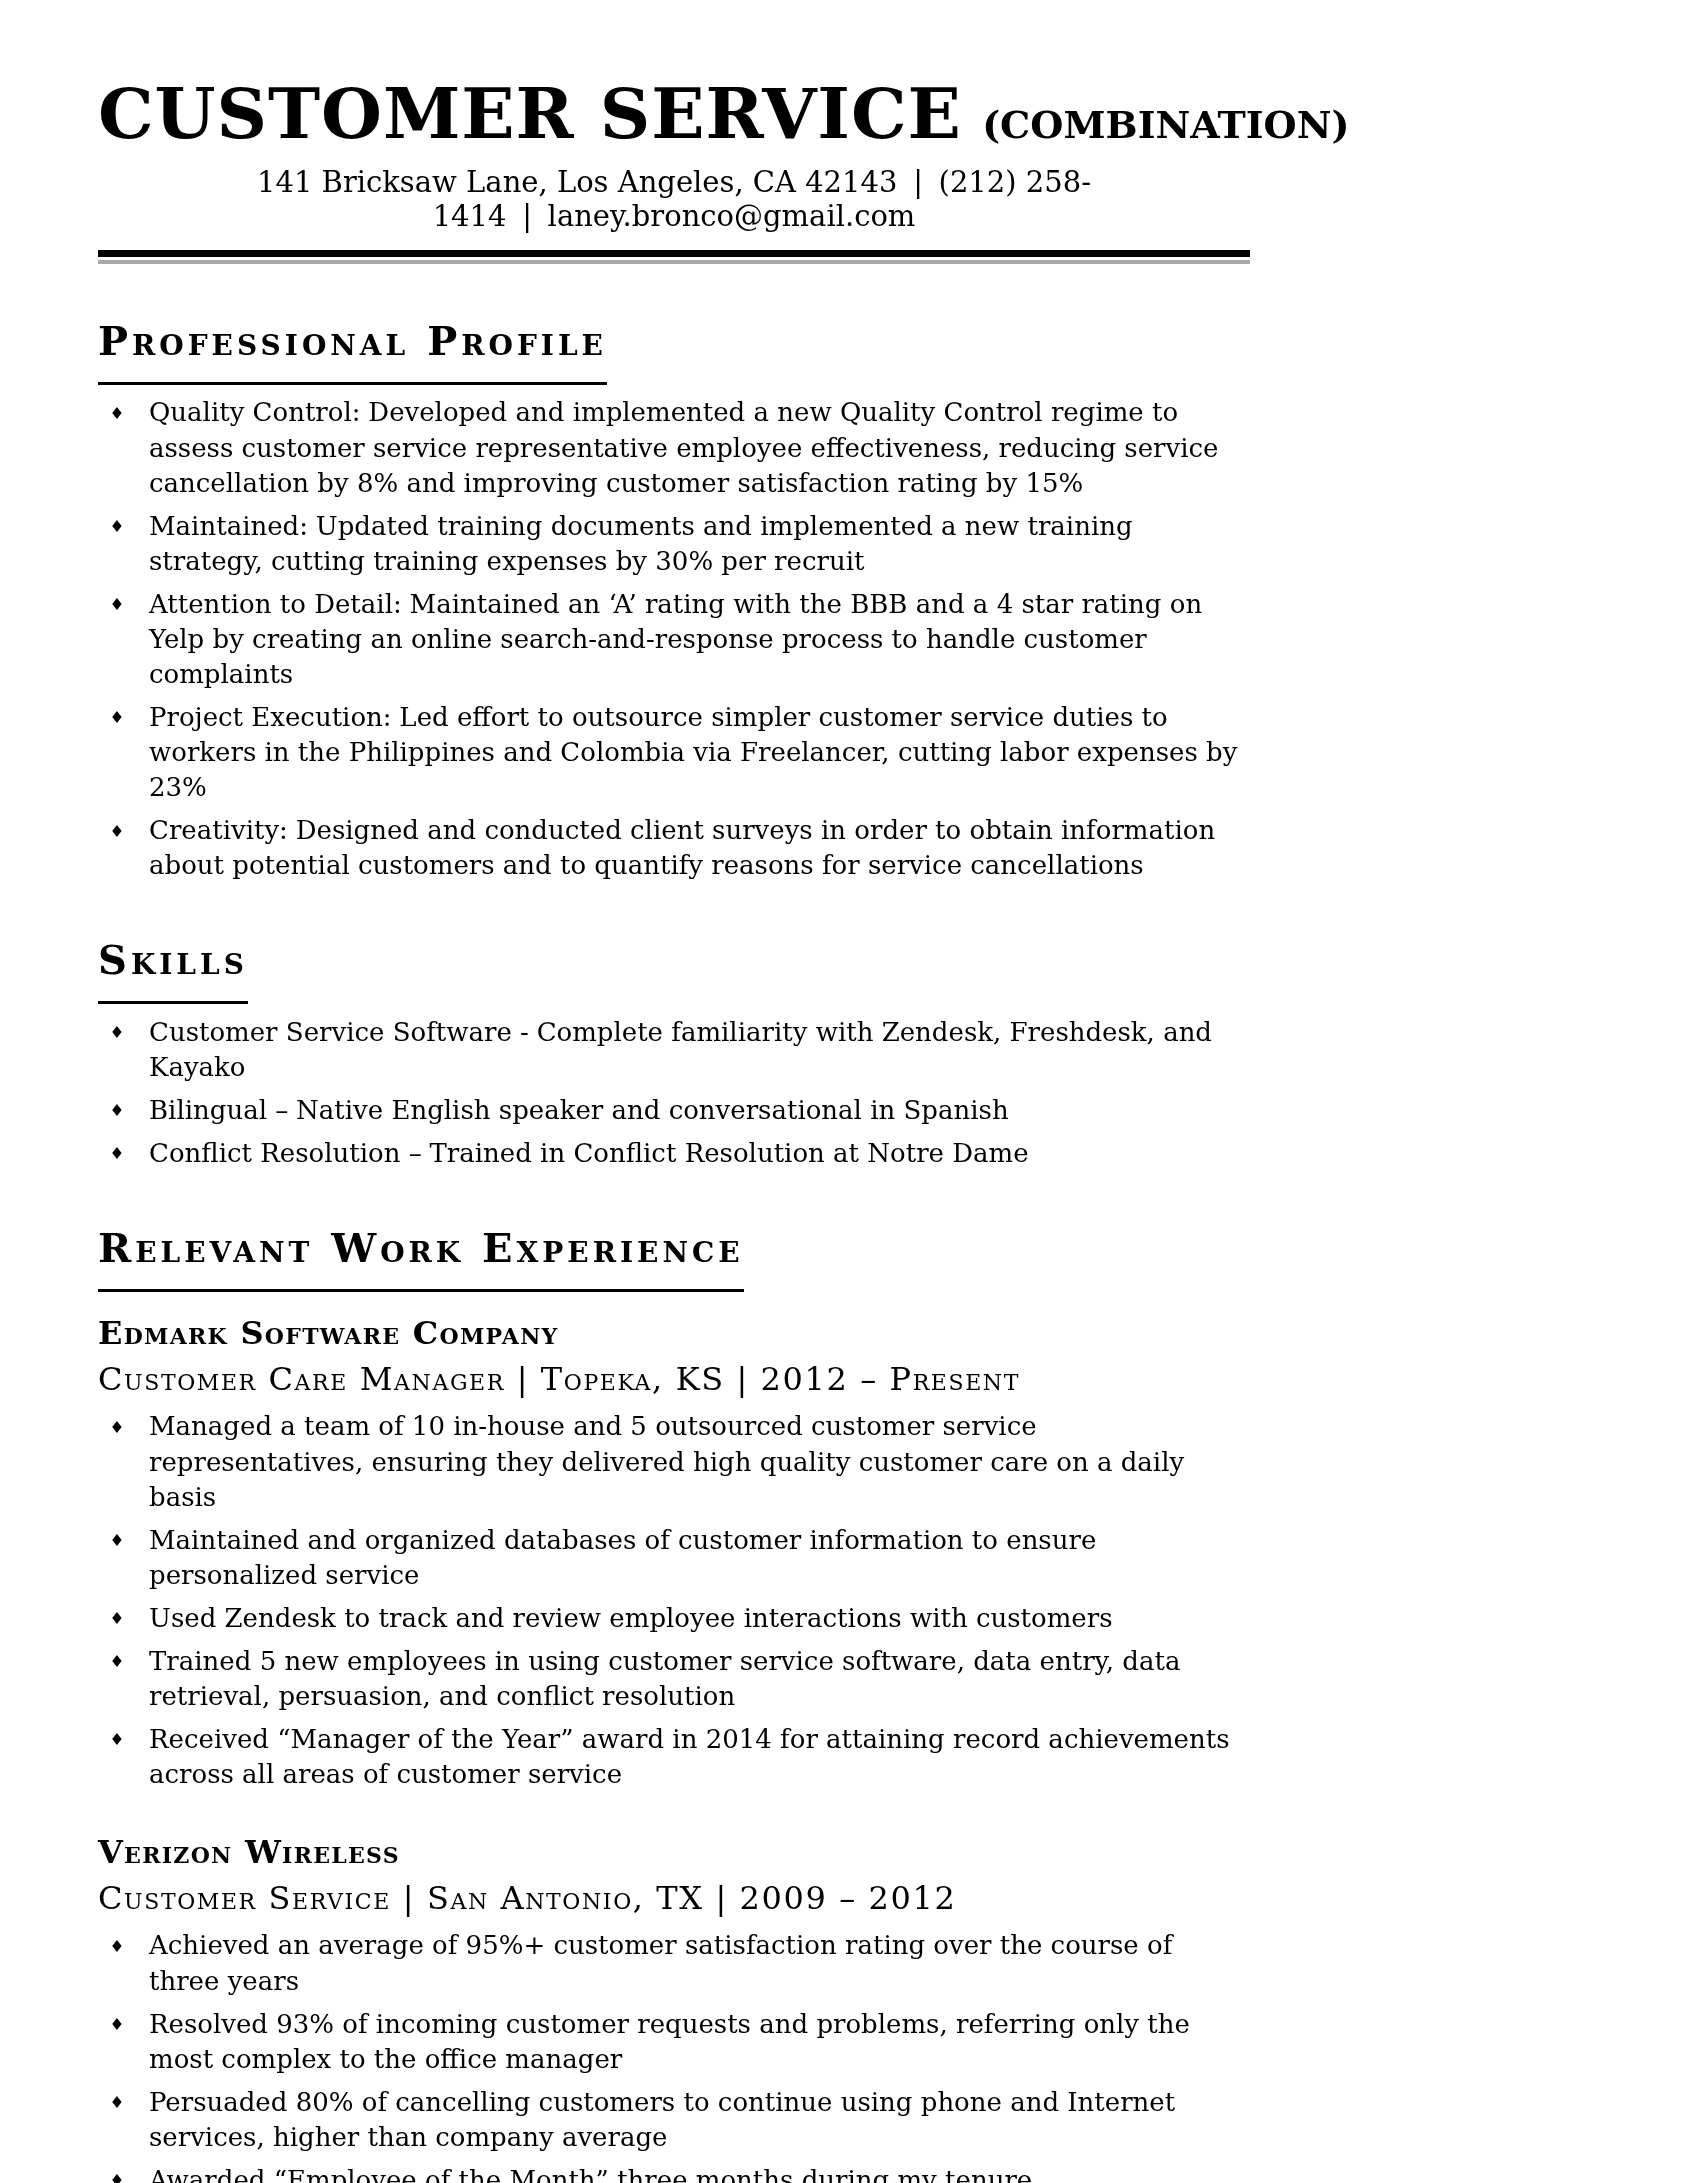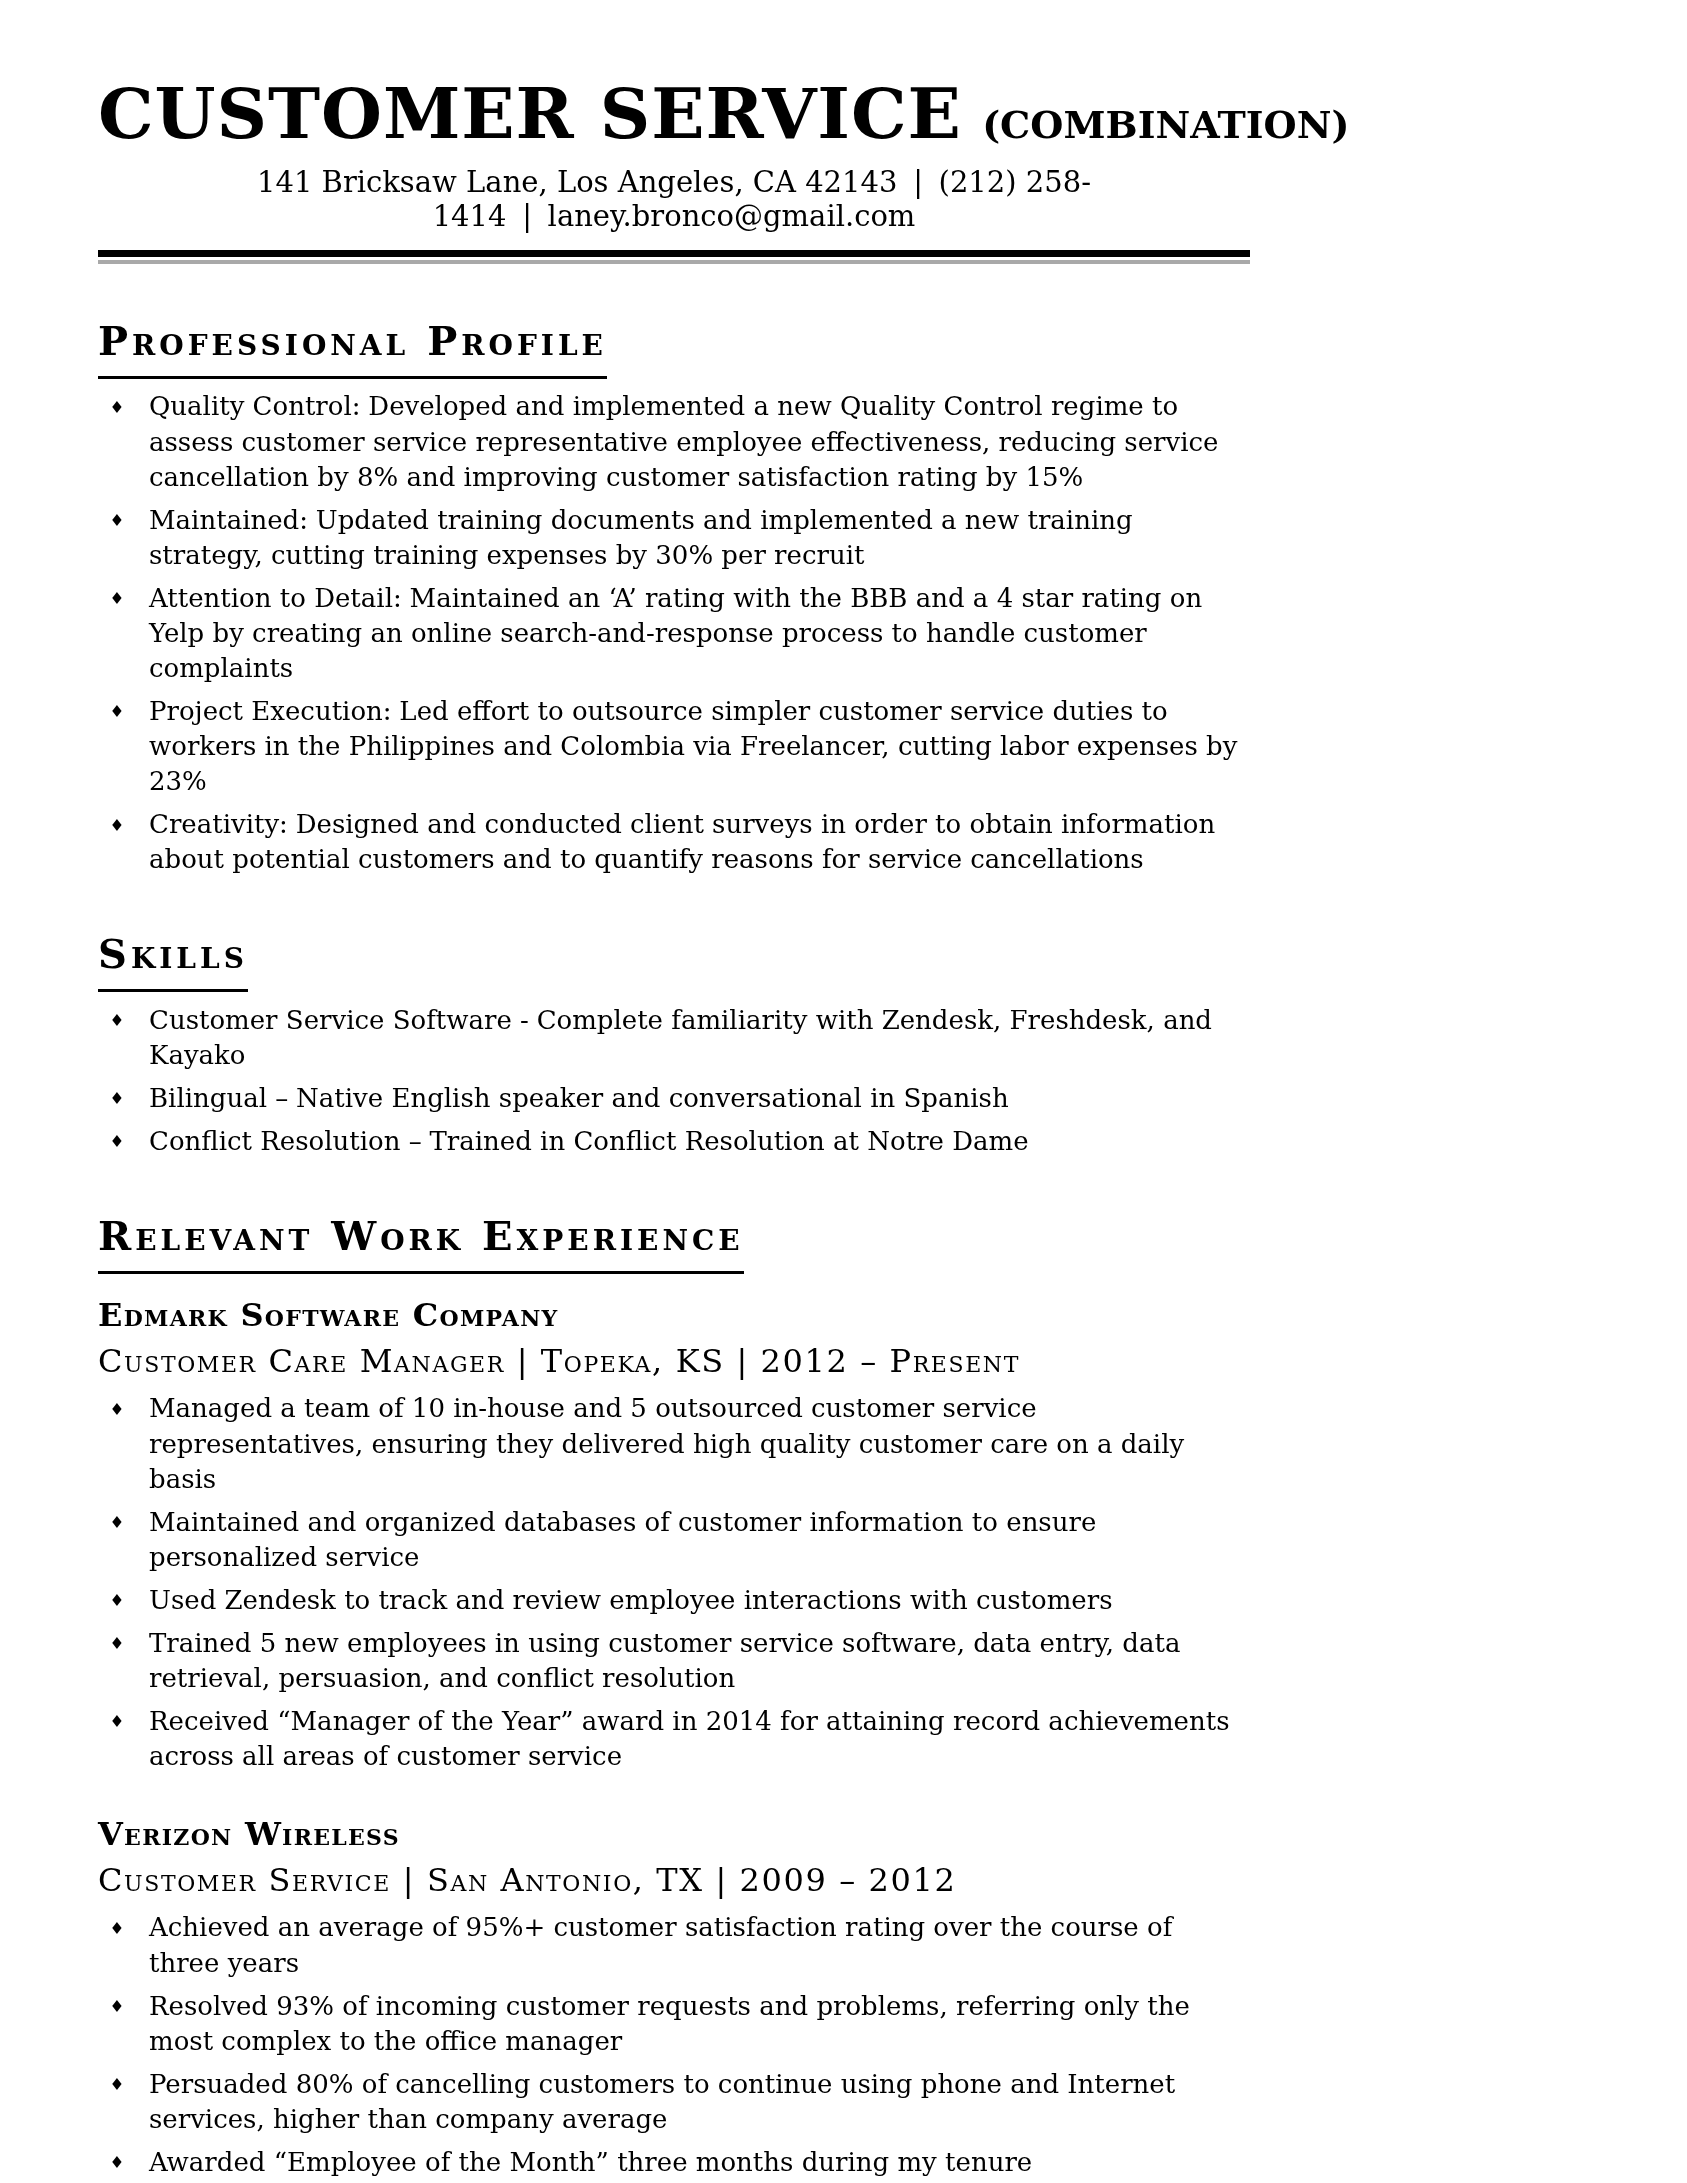--- a/index.html
+++ b/index.html
@@ -39,21 +39,21 @@
   
   .section { margin-top: 54px; }
   .section-heading {
     display: inline-block;
     font-size: 40px;
     font-weight: bold;
     font-variant: small-caps;
     letter-spacing: 0.1em;
     line-height: 1.15;
     border-bottom: 3.5px solid #000;
-    padding-bottom: 12px;
+    padding-bottom: 18px;
   }
 
   
   .bullets { margin-top: 10.5px; }
   .bullet {
     display: flex;
     margin-top: 7.9px;
     font-size: 26px;
     line-height: 1.35;
   }

